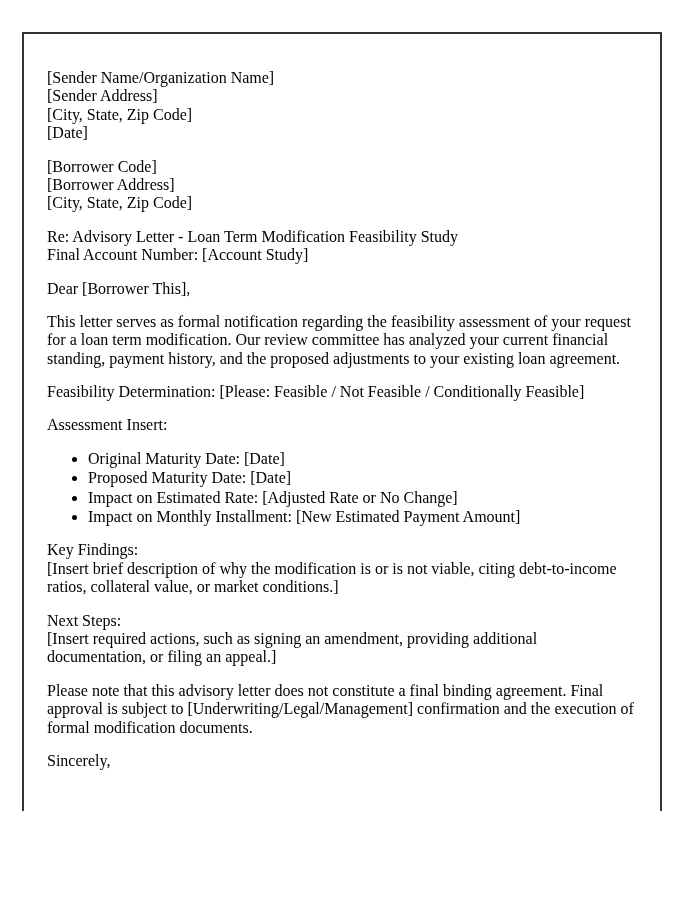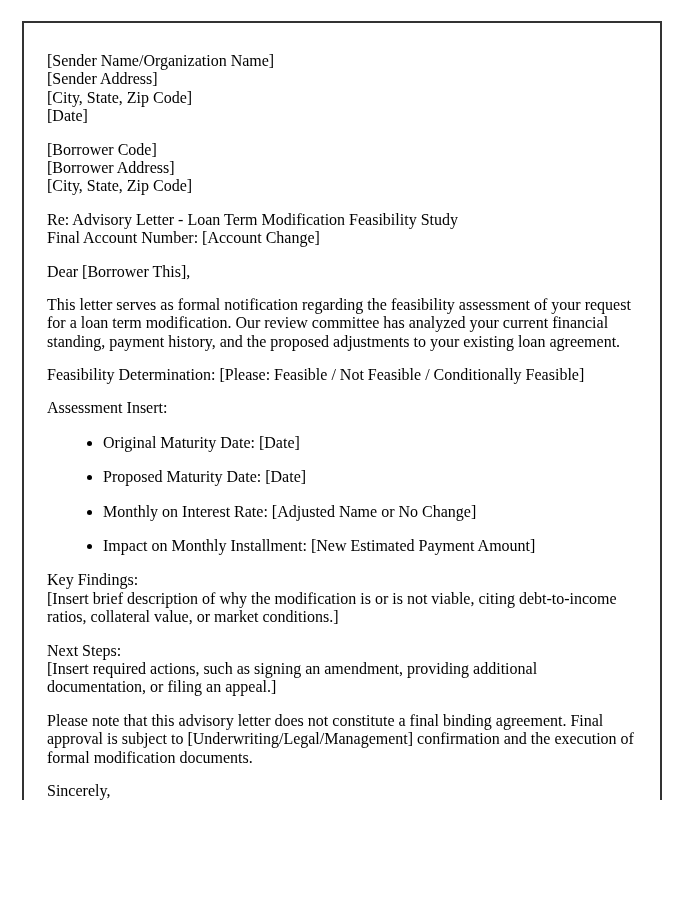--- a/index.html
+++ b/index.html
@@ -12,39 +12,39 @@
     width: 700px;
     height: 900px;
     font-family: "Liberation Serif", "DejaVu Serif", serif;
     font-size: 16px;
     line-height: 1.15;
     color: #000000;
   }
   .letter-box {
     position: absolute;
     left: 22px;
-    top: 21px;
+    top: 32px;
     width: 640px;
     height: 779px;
     box-sizing: border-box;
     border: 2px solid #333333;
     border-bottom: none;
-    padding: 14px 23px 0 23px;
+    padding: 20px 23px 0 23px;
     overflow: hidden;
     background: #ffffff;
   }
   p {
     margin: 15px 0;
   }
   ul {
     margin: 15px 0;
     padding-left: 40px;
   }
   li {
-    margin: 16px;
+    margin: 1px;
   }
   strong {
     font-weight: normal;
   }
 </style>
 </head>
 <body>
 
 <div class="letter-box">
 
@@ -57,21 +57,21 @@
 
   <p>
     <span>[Borrower Code]</span><br>
     <span>[Borrower Address]</span><br>
     <span>[City, State, Zip Code]</span>
   </p>
 
   <p>
     <strong>Re: Advisory Letter - Loan Term Modification Feasibility Study</strong><br>
     <strong>Final Account Number:</strong>
-    <span>[Account Change]</span>
+    <span>[Account Study]</span>
   </p>
 
   <p>Dear [Borrower This],</p>
 
   <p>This letter serves as formal notification regarding the feasibility assessment of your request for a loan term modification. Our review committee has analyzed your current financial standing, payment history, and the proposed adjustments to your existing loan agreement.</p>
 
   <p>
     <strong>Feasibility Determination:</strong>
     <span>[Please: Feasible / Not Feasible / Conditionally Feasible]</span>
   </p>
@@ -83,22 +83,22 @@
   <ul>
     <li>
       <strong>Original Maturity Date:</strong>
       <span>[Date]</span>
     </li>
     <li>
       <strong>Proposed Maturity Date:</strong>
       <span>[Date]</span>
     </li>
     <li>
-      <strong>Monthly on Interest Rate:</strong>
-      <span>[Adjusted Name or No Change]</span>
+      <strong>Impact on Estimated Rate:</strong>
+      <span>[Adjusted Rate or No Change]</span>
     </li>
     <li>
       <strong>Impact on Monthly Installment:</strong>
       <span>[New Estimated Payment Amount]</span>
     </li>
   </ul>
 
   <p>
     <strong>Key Findings:</strong><br>
     <span>[Insert brief description of why the modification is or is not viable, citing debt-to-income ratios, collateral value, or market conditions.]</span>

